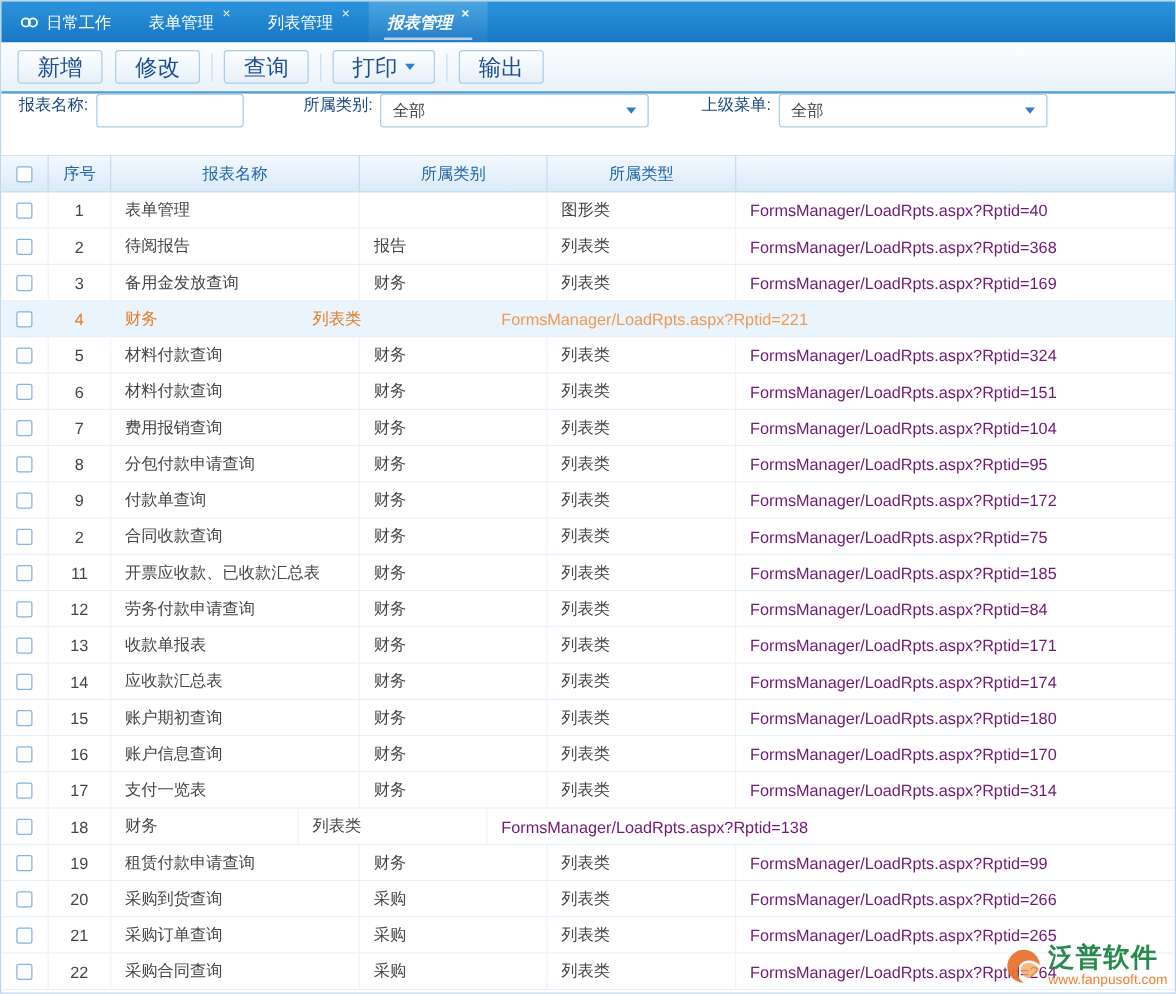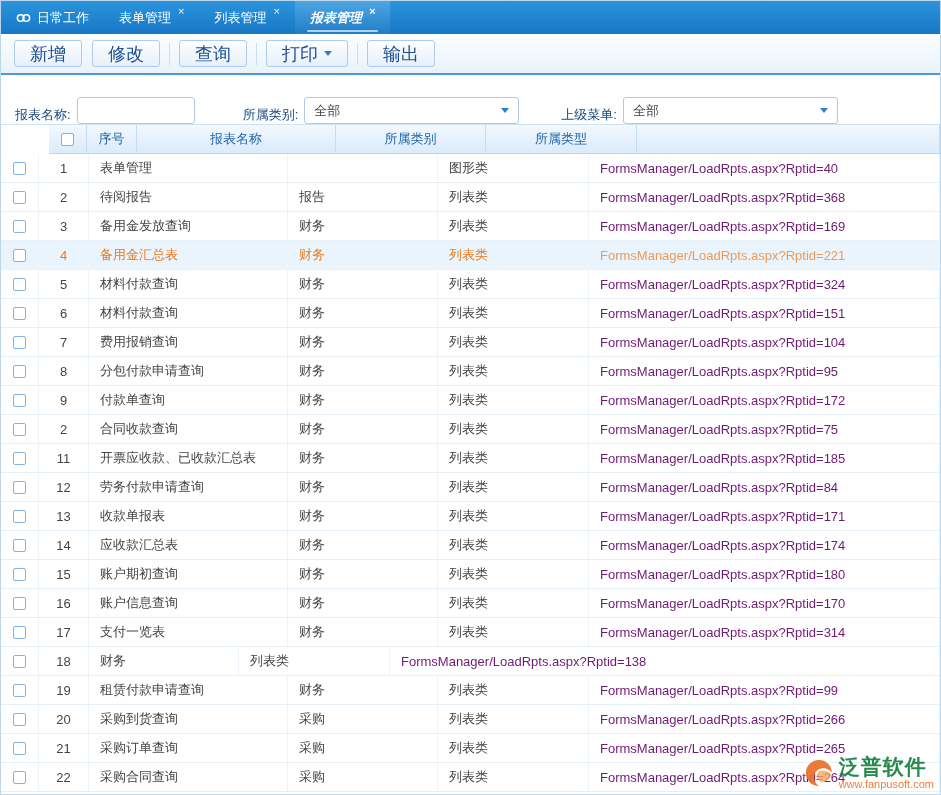--- a/index.html
+++ b/index.html
@@ -16,27 +16,27 @@
   .tab .tab-close{font-size:11px;line-height:1;position:relative;top:-6px;margin-left:1px;opacity:.95;cursor:pointer}
   .tab.active{font-weight:bold;font-style:italic;background:linear-gradient(rgba(255,255,255,.16),rgba(255,255,255,.04));justify-content:flex-end;}
   .tab.active::after{content:"";position:absolute;left:12px;right:12px;bottom:2px;height:2px;background:rgba(255,255,255,.65);border-radius:1px;}
   .tab-icon{display:flex;align-items:center}
   
   .toolbar{height:41px;background:linear-gradient(#fcfeff,#e9f2fb);border-bottom:2px solid #4d9ad6;display:flex;align-items:center;padding:0 8px;}
   .tbtn{height:27px;padding:0 15px;margin:0 5px;background:linear-gradient(#fdfeff,#e6f0fa);border:1px solid #aecdea;border-radius:3px;color:#1d4f92;font-size:18px;display:flex;align-items:center;gap:6px;cursor:pointer;font-family:inherit}
   .tb-sep{width:1px;height:22px;background:#cadeef;margin:0 4px}
   .caret{width:0;height:0;border-left:4px solid transparent;border-right:4px solid transparent;border-top:5px solid #2f7fc4}
   
-  .filterbar{height:50px;display:flex;align-items:flex-end;padding:0 10px;background:#fff;border-bottom:1px solid #cfe2f2;font-size:13px;color:#17477e}
+  .filterbar{height:50px;display:flex;align-items:flex-start;padding:0 10px;background:#fff;border-bottom:1px solid #cfe2f2;font-size:13px;color:#17477e}
   .flabel{margin-left:4px;white-space:nowrap}
   .text-input{width:118px;height:27px;border:1px solid #abcbe8;border-radius:3px;margin:0 6px;padding:0 6px;font-size:13px;color:#333;outline:none}
   .gap{width:38px}
   .select{width:215px;height:27px;border:1px solid #abcbe8;border-radius:3px;margin-left:6px;display:flex;align-items:center;justify-content:space-between;padding:0 9px;color:#444;cursor:pointer;background:#fff}
   
-  .grid-header{display:flex;height:29px;background:linear-gradient(#f2f8fe,#daebf9);border-bottom:1px solid #b9d6ee;color:#2166a8;font-size:13px;margin-left:48px;}
+  .grid-header{display:flex;height:29px;background:linear-gradient(#f2f8fe,#daebf9);border-bottom:1px solid #b9d6ee;color:#2166a8;font-size:13px;}
   .hcell{display:flex;align-items:center;justify-content:center;border-right:1px solid #c6dcf0;height:100%}
   .grid-body{overflow:hidden}
   .row{display:flex;height:29px;border-bottom:1px solid #e6f0f9;font-size:13px;color:#454545;background:#fff;cursor:default}
   .row.selected{background:#e9f4fd;color:#e87b21}
   .cell{display:flex;align-items:center;border-right:1px solid #edf4fb;height:100%;padding:0 11px;white-space:nowrap;overflow:hidden}
   .c-check{width:38px;justify-content:center;padding:0}
   .c-no{width:50px;justify-content:center;padding:0}
   .c-name{width:199px}
   .c-cat{width:150px}
   .c-type{width:151px}
@@ -156,21 +156,20 @@
         <div class="cell c-name">备用金发放查询</div>
         <div class="cell c-cat">财务</div>
         <div class="cell c-type">列表类</div>
         <div class="cell c-url">FormsManager/LoadRpts.aspx?Rptid=169</div>
       </div>
       <div class="row selected">
         <div class="cell c-check">
           <span class="cb"></span>
         </div>
         <div class="cell c-no">4</div>
-        <div class="cell c-name">备用金汇总表</div>
         <div class="cell c-cat">财务</div>
         <div class="cell c-type">列表类</div>
         <div class="cell c-url">FormsManager/LoadRpts.aspx?Rptid=221</div>
       </div>
       <div class="row">
         <div class="cell c-check">
           <span class="cb"></span>
         </div>
         <div class="cell c-no">5</div>
         <div class="cell c-name">材料付款查询</div>

